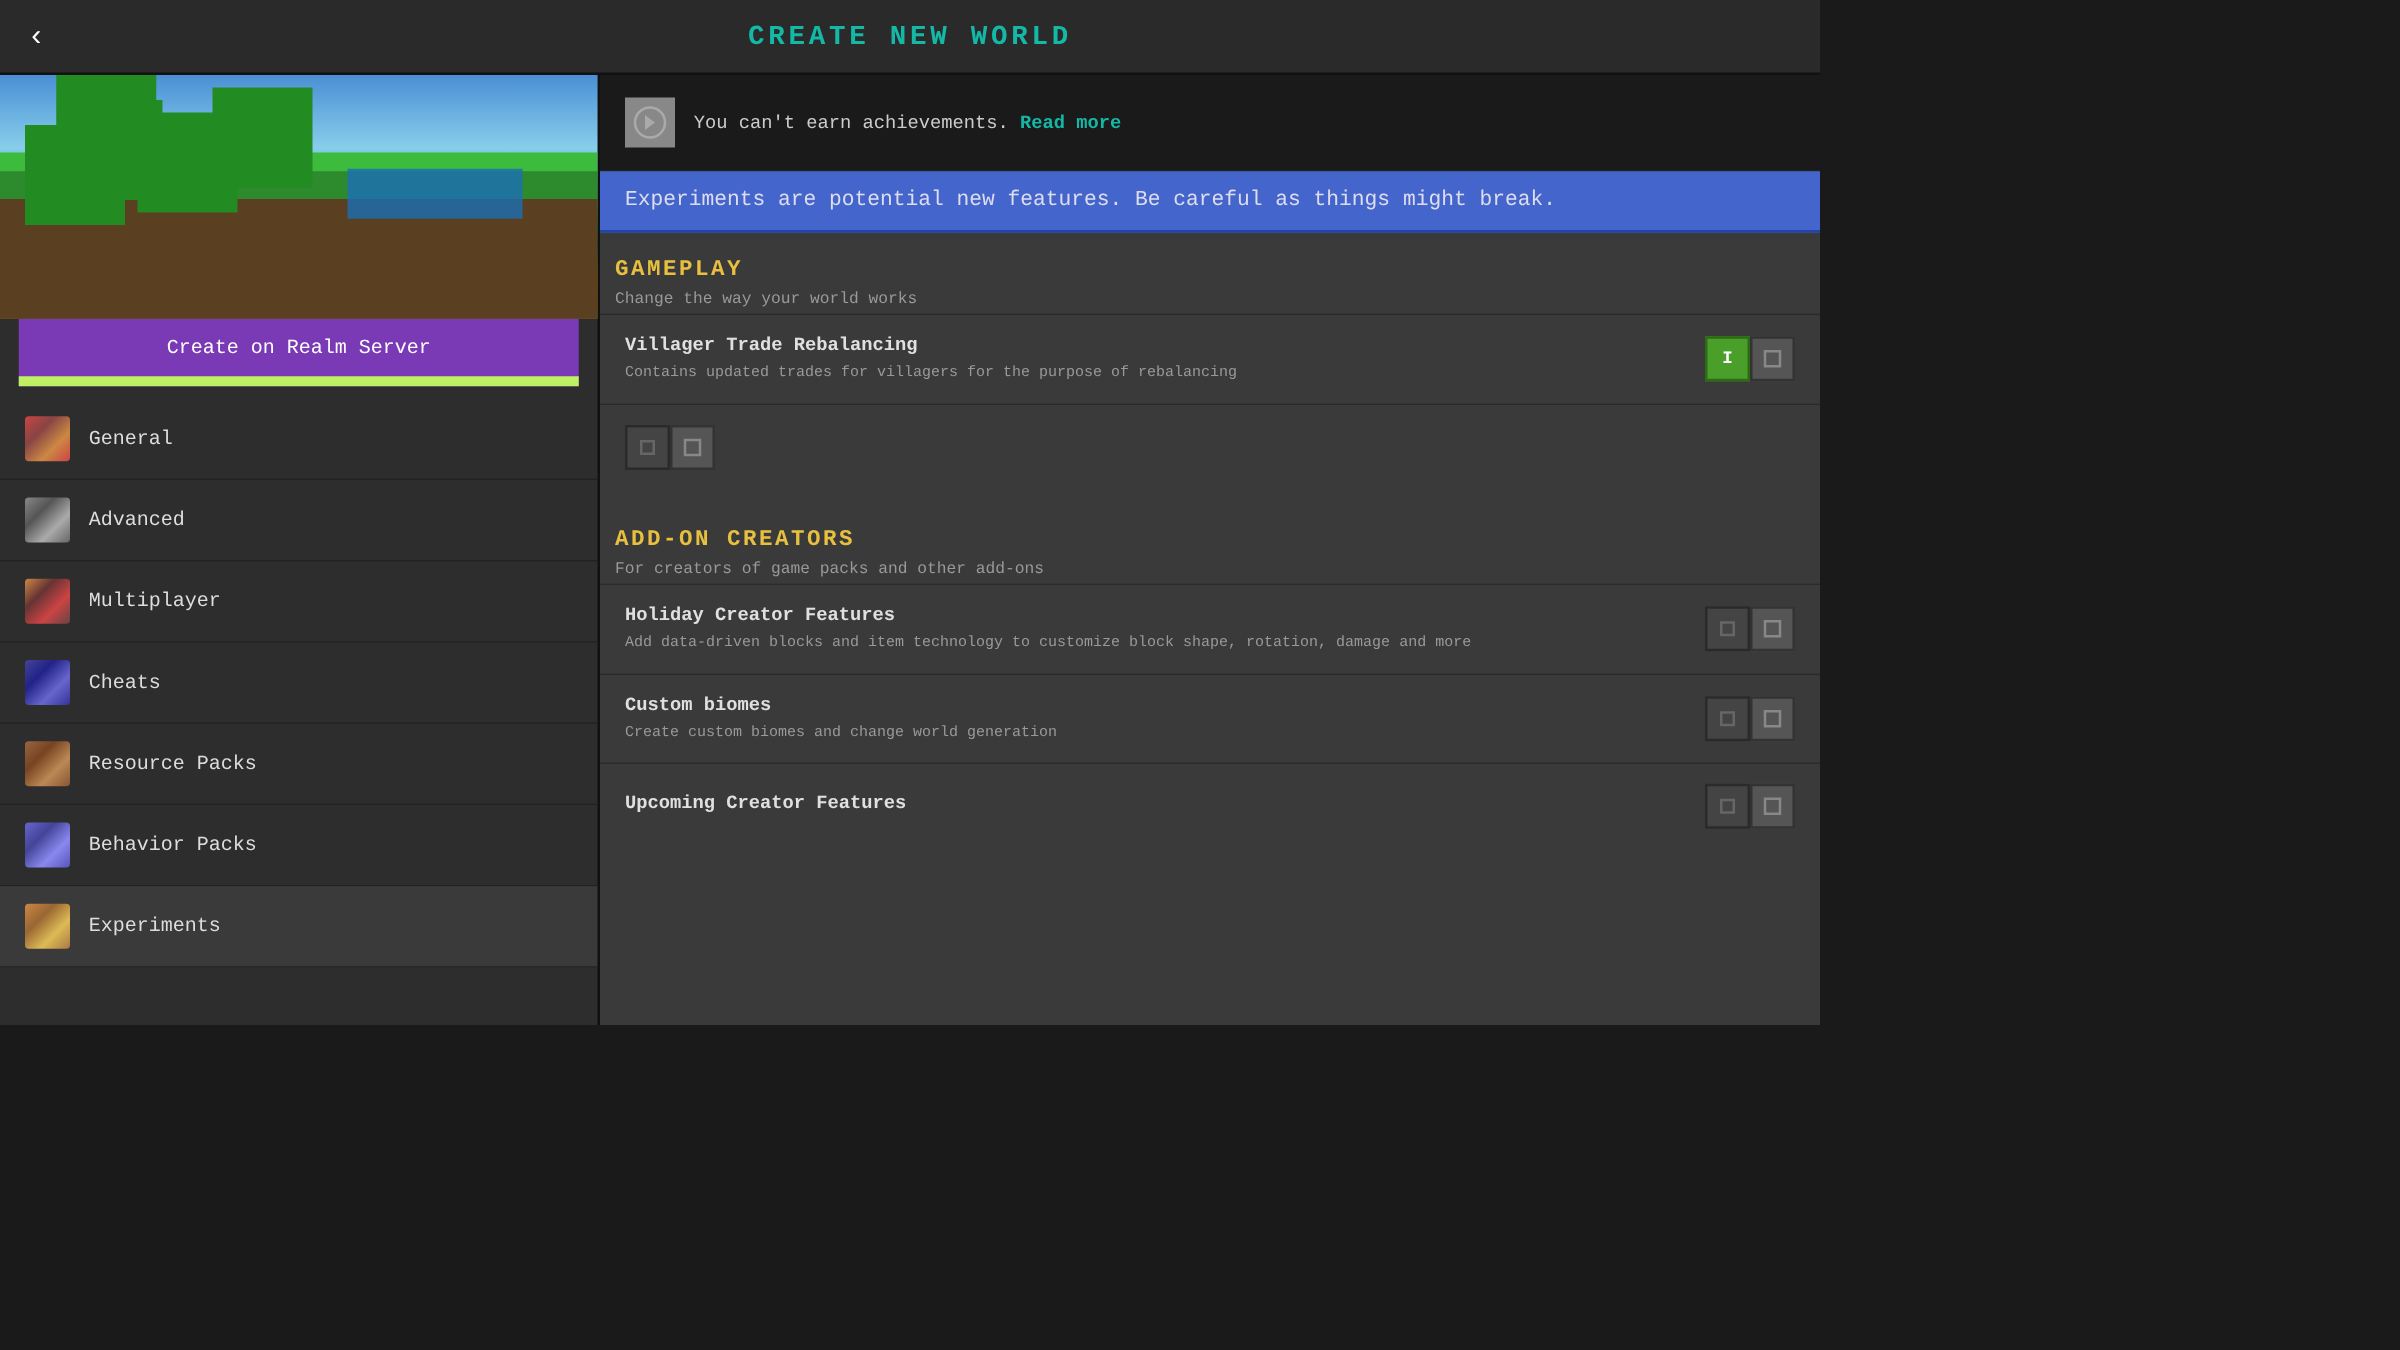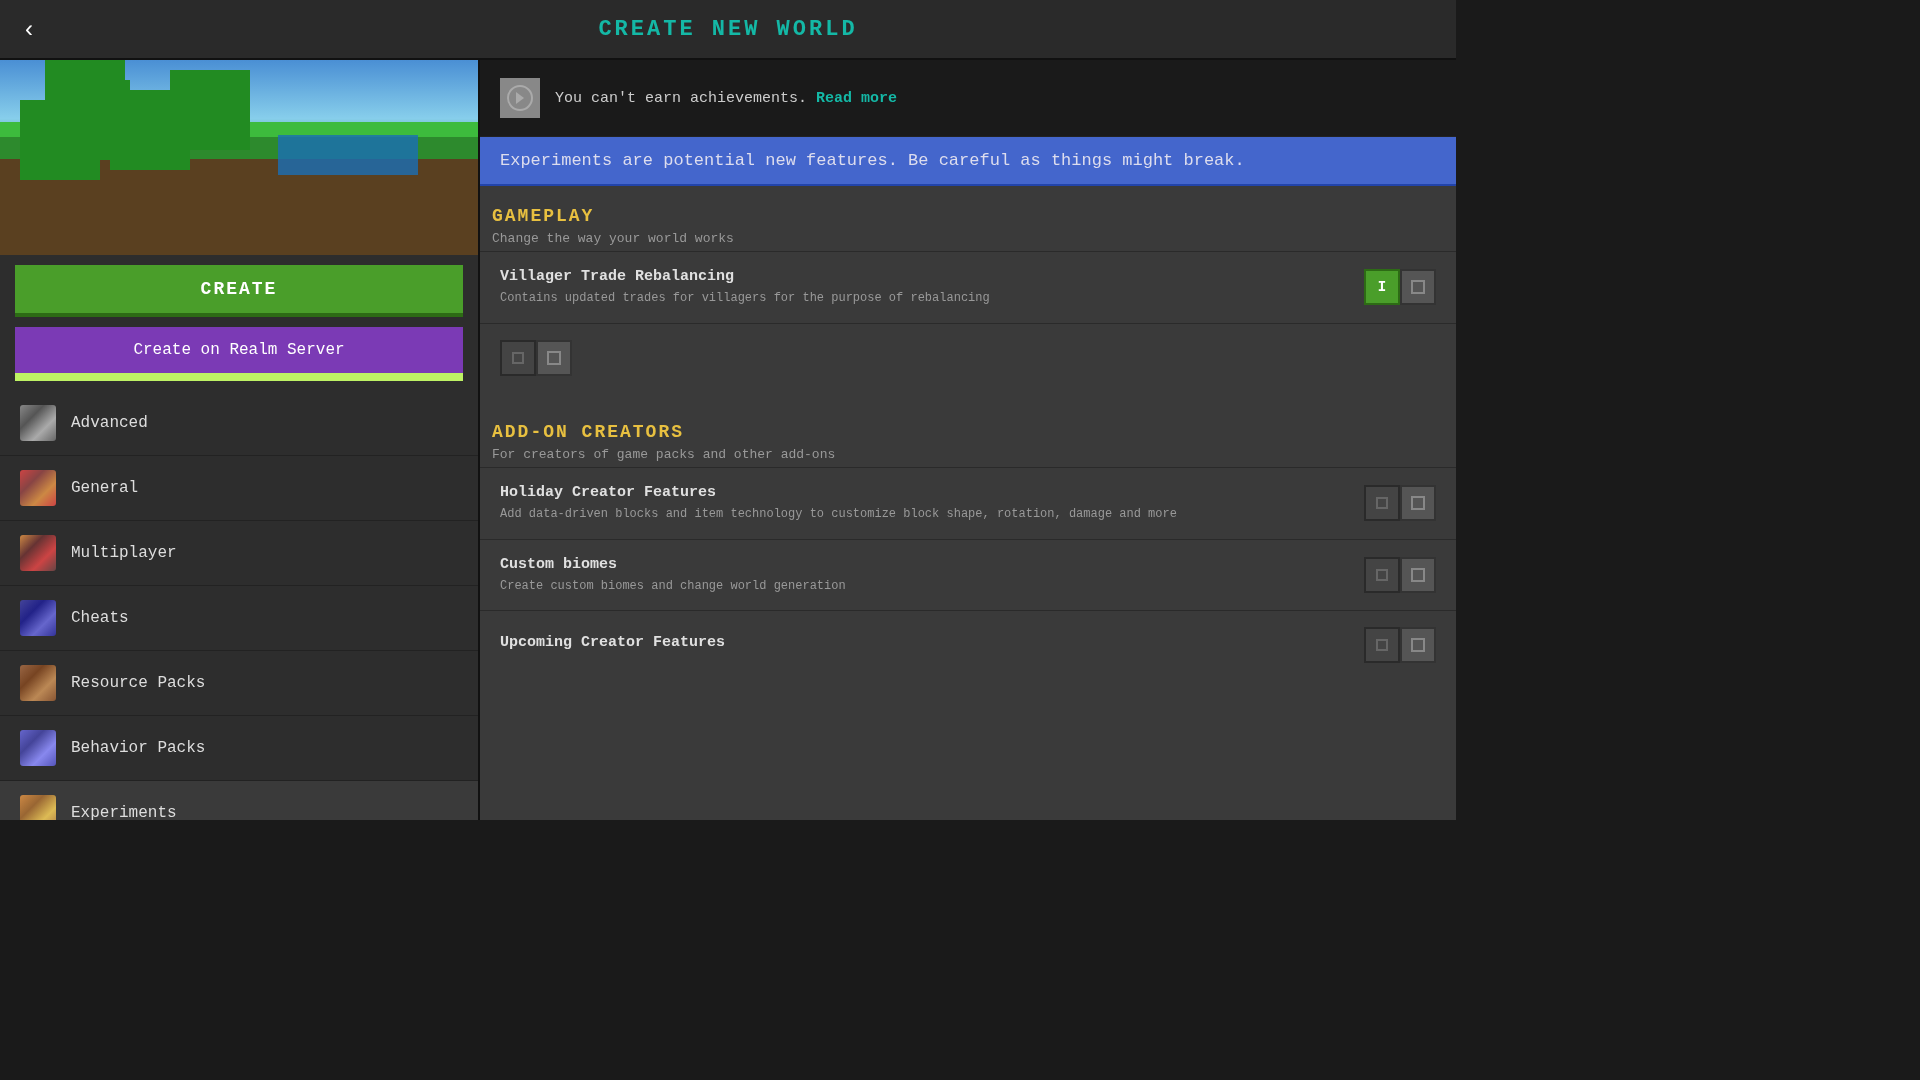--- a/index.html
+++ b/index.html
@@ -387,32 +387,31 @@
 
   <div class="sidebar">
 
     <div class="world-preview">
       <div class="grass-top"></div>
       <div class="tree-trunk"></div>
       <div class="tree-top"></div>
       <div class="water-area"></div>
     </div>
 
-    <button class="create-btn">CREATE</button>
 
     <button class="realm-btn">Create on Realm Server</button>
 
     <div class="nav-items">
+      <div class="nav-item">
+        <div class="nav-icon icon-general"></div>
+        <span class="nav-label">General</span>
+      </div>
       <div class="nav-item">
         <div class="nav-icon icon-advanced"></div>
         <span class="nav-label">Advanced</span>
-      </div>
-      <div class="nav-item">
-        <div class="nav-icon icon-general"></div>
-        <span class="nav-label">General</span>
       </div>
       <div class="nav-item">
         <div class="nav-icon icon-multiplayer"></div>
         <span class="nav-label">Multiplayer</span>
       </div>
       <div class="nav-item">
         <div class="nav-icon icon-cheats"></div>
         <span class="nav-label">Cheats</span>
       </div>
       <div class="nav-item">

